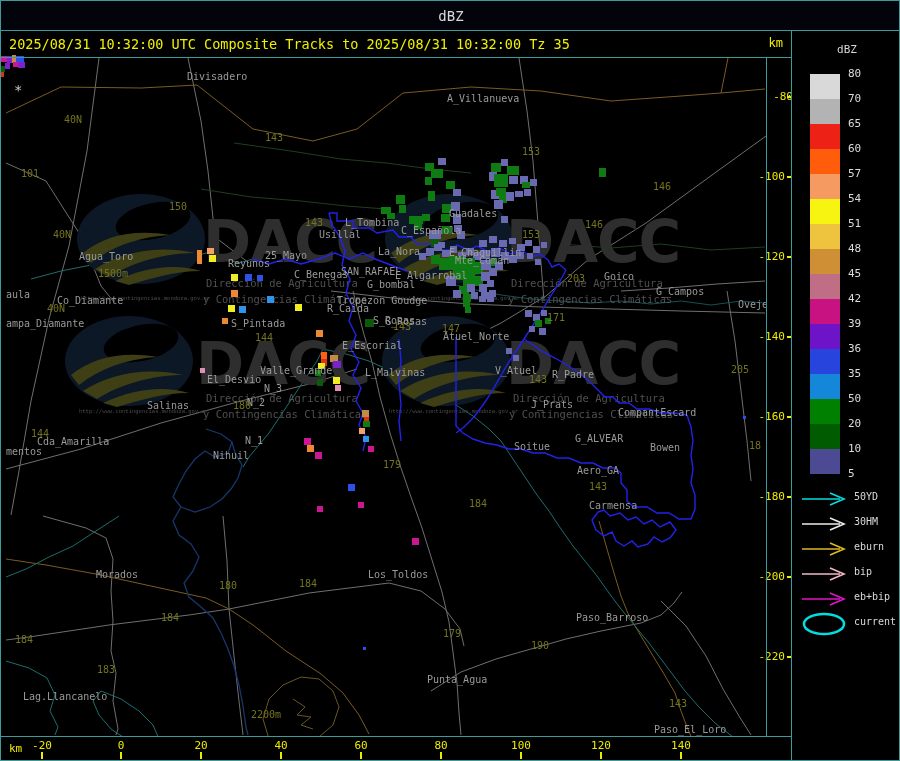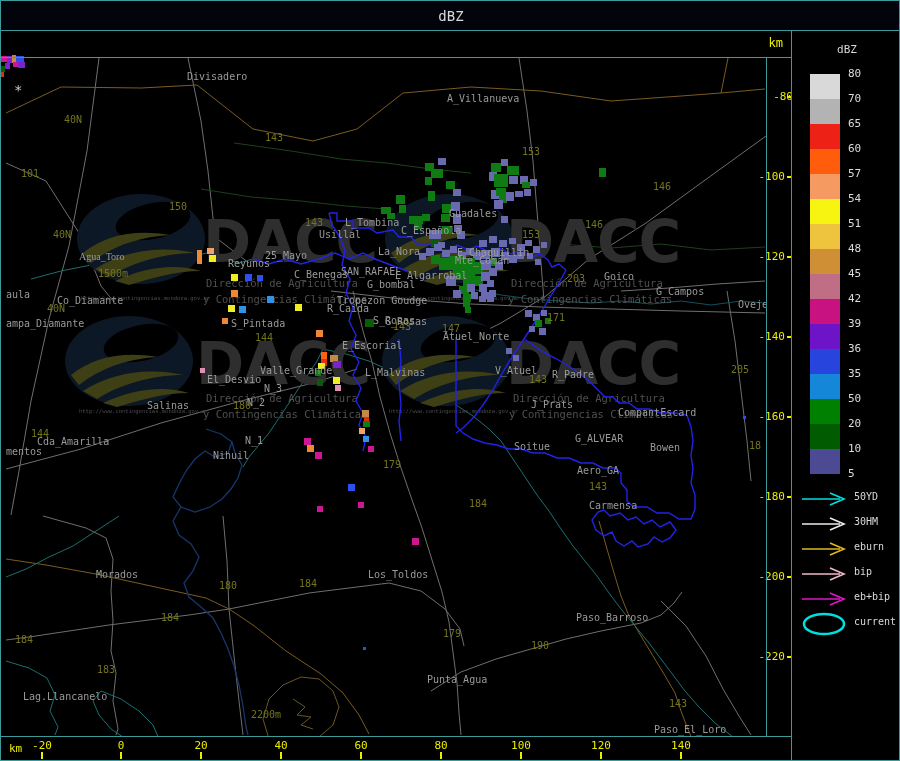--- a/index.html
+++ b/index.html
@@ -287,32 +287,32 @@
         <div class="cell" style="left: 347px; top: 483px; width: 7px; height: 7px; background: rgb(45, 80, 232);"></div>
         <div class="cell" style="left: 357px; top: 501px; width: 6px; height: 6px; background: rgb(204, 22, 148);"></div>
         <div class="cell" style="left: 316px; top: 505px; width: 6px; height: 6px; background: rgb(204, 22, 148);"></div>
         <div class="cell" style="left: 411px; top: 537px; width: 7px; height: 7px; background: rgb(204, 22, 148);"></div>
         <div class="cell" style="left: 742px; top: 415px; width: 3px; height: 3px; background: rgb(45, 80, 232);"></div>
         <div class="cell" style="left: 362px; top: 646px; width: 3px; height: 3px; background: rgb(45, 80, 232);"></div>
       </div>
     <div id="labels">
         <div class="plabel" style="left: 186px; top: 71px;">Divisadero</div>
         <div class="plabel" style="left: 446px; top: 93px;">A_Villanueva</div>
-        <div class="plabel" style="left: 78px; top: 251px; font-family: Liberation Serif, serif;">Agua_Toro</div>
+        <div class="plabel" style="left: 78px; top: 251px;">Agua_Toro</div>
         <div class="plabel" style="left: 227px; top: 258px;">Reyunos</div>
         <div class="plabel" style="left: 264px; top: 250px;">25_Mayo</div>
         <div class="plabel" style="left: 318px; top: 229px;">Usillal</div>
         <div class="plabel" style="left: 344px; top: 217px;">L_Tombina</div>
         <div class="plabel" style="left: 400px; top: 225px;">C_Española</div>
         <div class="plabel" style="left: 377px; top: 246px;">La_Nora</div>
         <div class="plabel" style="left: 293px; top: 269px;">C_Benegas</div>
         <div class="plabel" style="left: 340px; top: 266px;">SAN_RAFAEL</div>
         <div class="plabel" style="left: 394px; top: 270px;">E_Algarrobal</div>
         <div class="plabel" style="left: 366px; top: 279px;">G_bombal</div>
-        <div class="plabel" style="left: 448px; top: 247px; margin-left: 8px;">E_Chaquillin</div>
+        <div class="plabel" style="left: 448px; top: 247px;">E_Chaquillin</div>
         <div class="plabel" style="left: 454px; top: 255px; text-align: right;">Mte_Coman</div>
         <div class="plabel" style="left: 230px; top: 281px; margin-top: 37px;">S_Pintada</div>
         <div class="plabel" style="left: 336px; top: 295px;">Tropezon Goudge</div>
         <div class="plabel" style="left: 326px; top: 303px;">R_Caida</div>
         <div class="plabel" style="left: 372px; top: 315px;">S_Rosas</div>
         <div class="plabel" style="left: 384px; top: 316px;">G_Rosas</div>
         <div class="plabel" style="left: 442px; top: 331px;">Atuel_Norte</div>
         <div class="plabel" style="left: 341px; top: 340px;">E_Escorial</div>
         <div class="plabel" style="left: 259px; top: 365px;">Valle_Grande</div>
         <div class="plabel" style="left: 364px; top: 367px;">L_Malvinas</div>
@@ -378,20 +378,21 @@
         <div class="rlabel" style="left: 250px; top: 709px;">2200m</div>
         <div class="rlabel" style="left: 528px; top: 374px;">143</div>
         <div class="rlabel" style="left: 588px; top: 481px;">143</div>
         <div class="rlabel" style="left: 668px; top: 698px;">143</div>
         <div class="rlabel" style="left: 748px; top: 440px;">18</div>
         <div class="star" style="left: 13px; top: 84px;">*</div>
       </div>
   </div>
 
   <div class="headerrow">
+    <span class="hdrtext">2025/08/31 10:32:00 UTC Composite Tracks to 2025/08/31 10:32:00 Tz 35</span>
     <span class="hdrkm">km</span>
   </div>
 
   <div class="map-border-top"></div>
   <div class="map-border-right"></div>
   <div class="map-border-bottom"></div>
 
   <div id="rightaxis" style="position:absolute;left:740px;top:56px;width:60px;height:679px;">
       <div class="raxis-label" style="left: 8px; top: 34px;">-80</div>
       <div class="raxis-dash" style="left: 46px; top: 39px;"></div>

